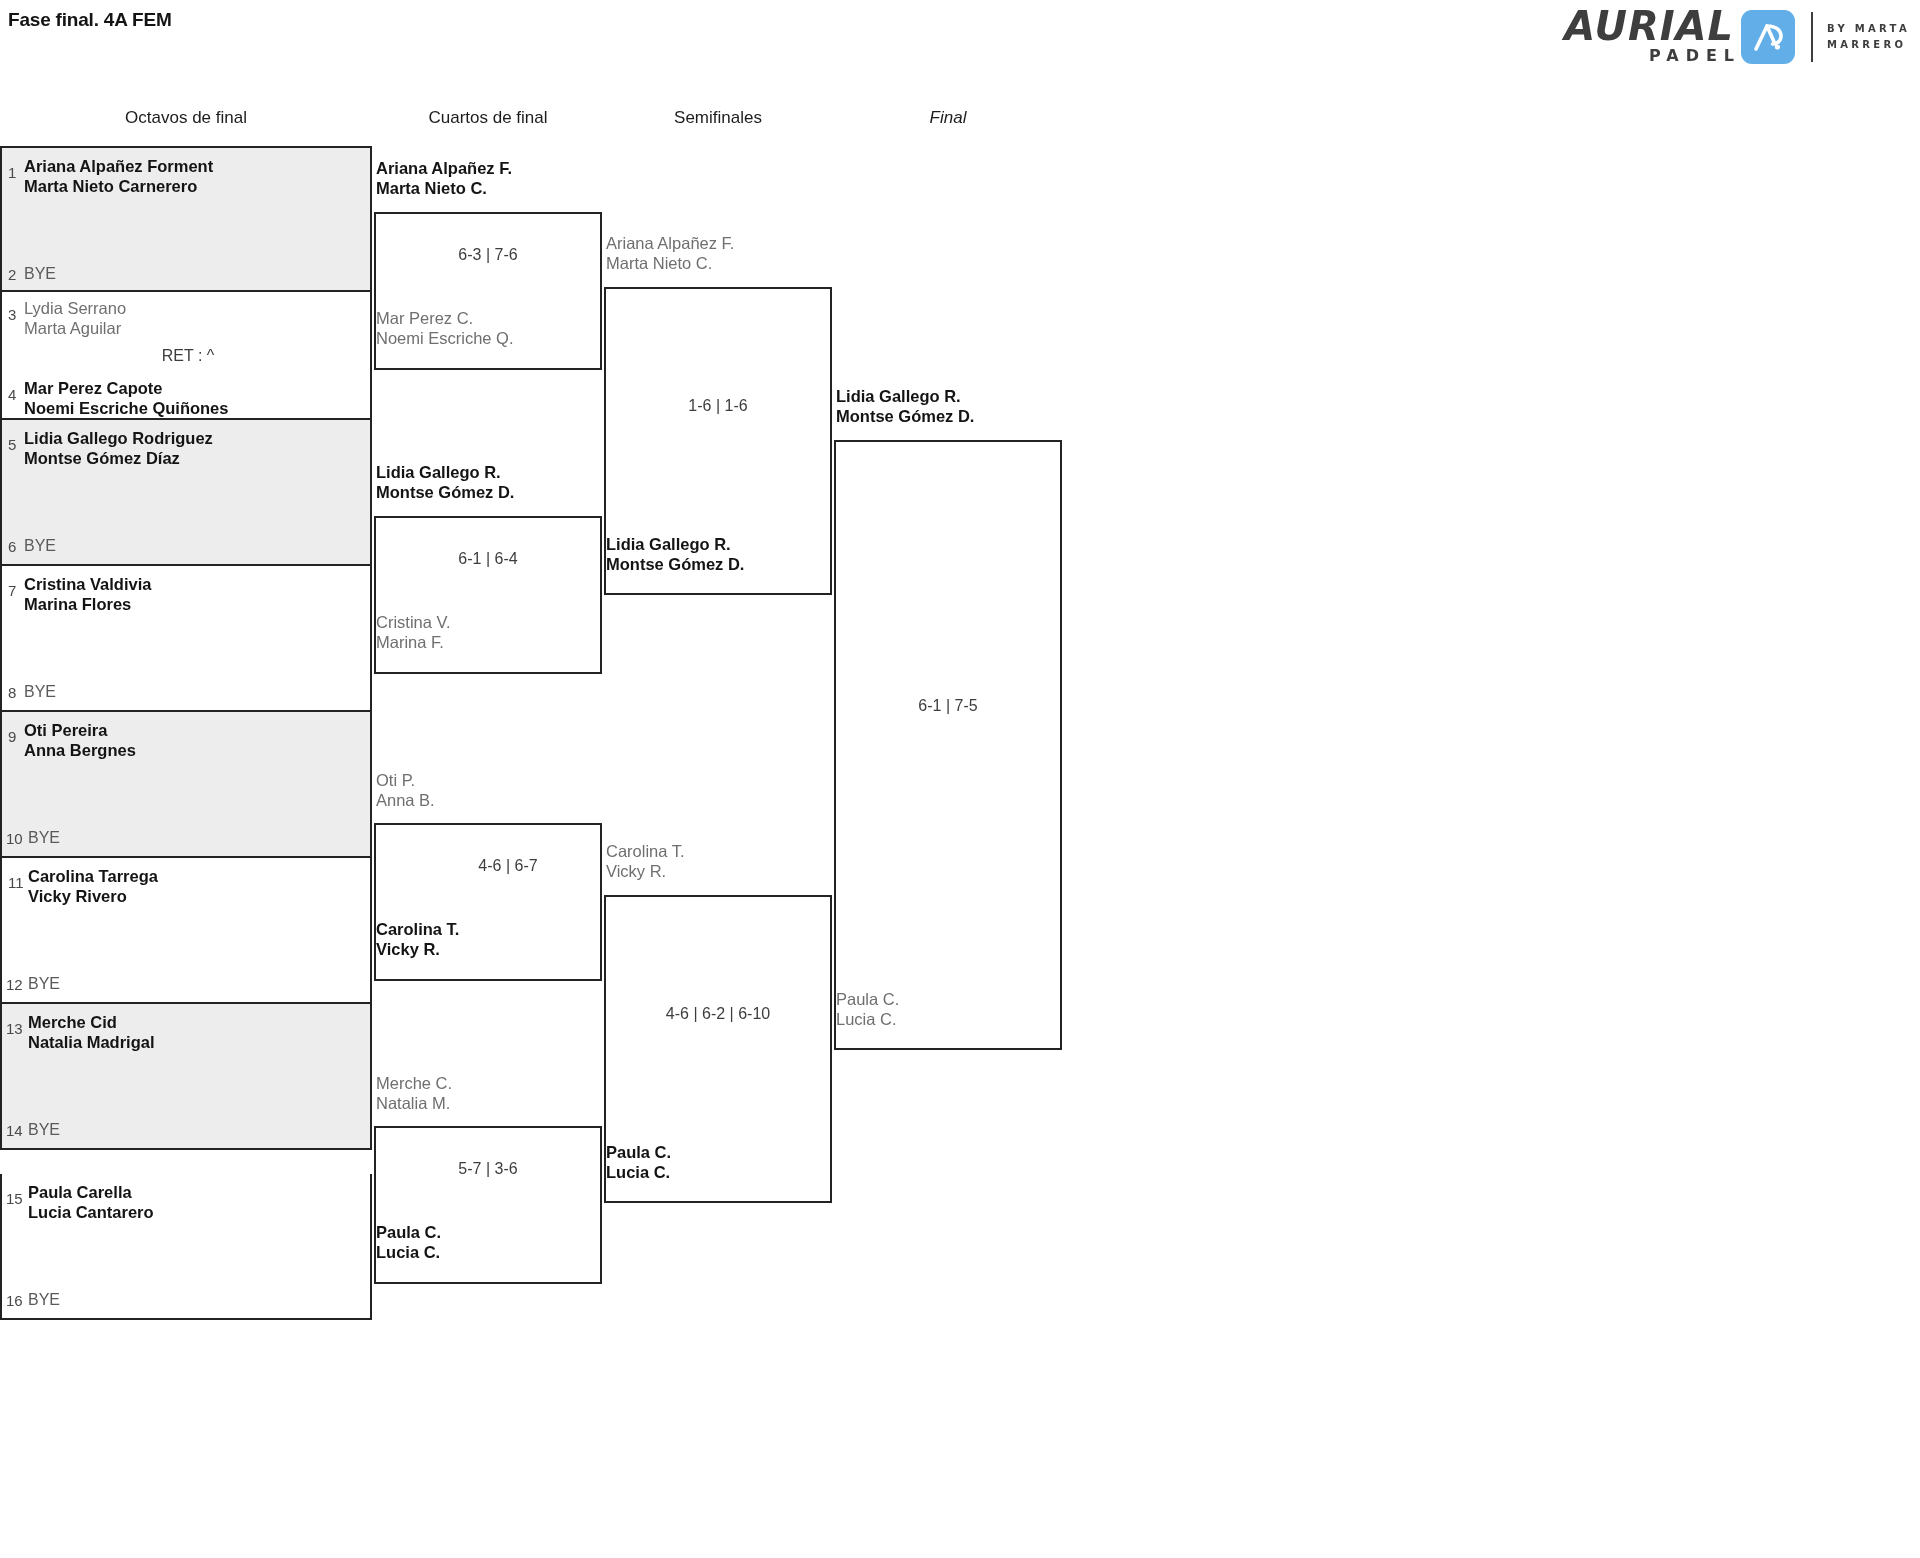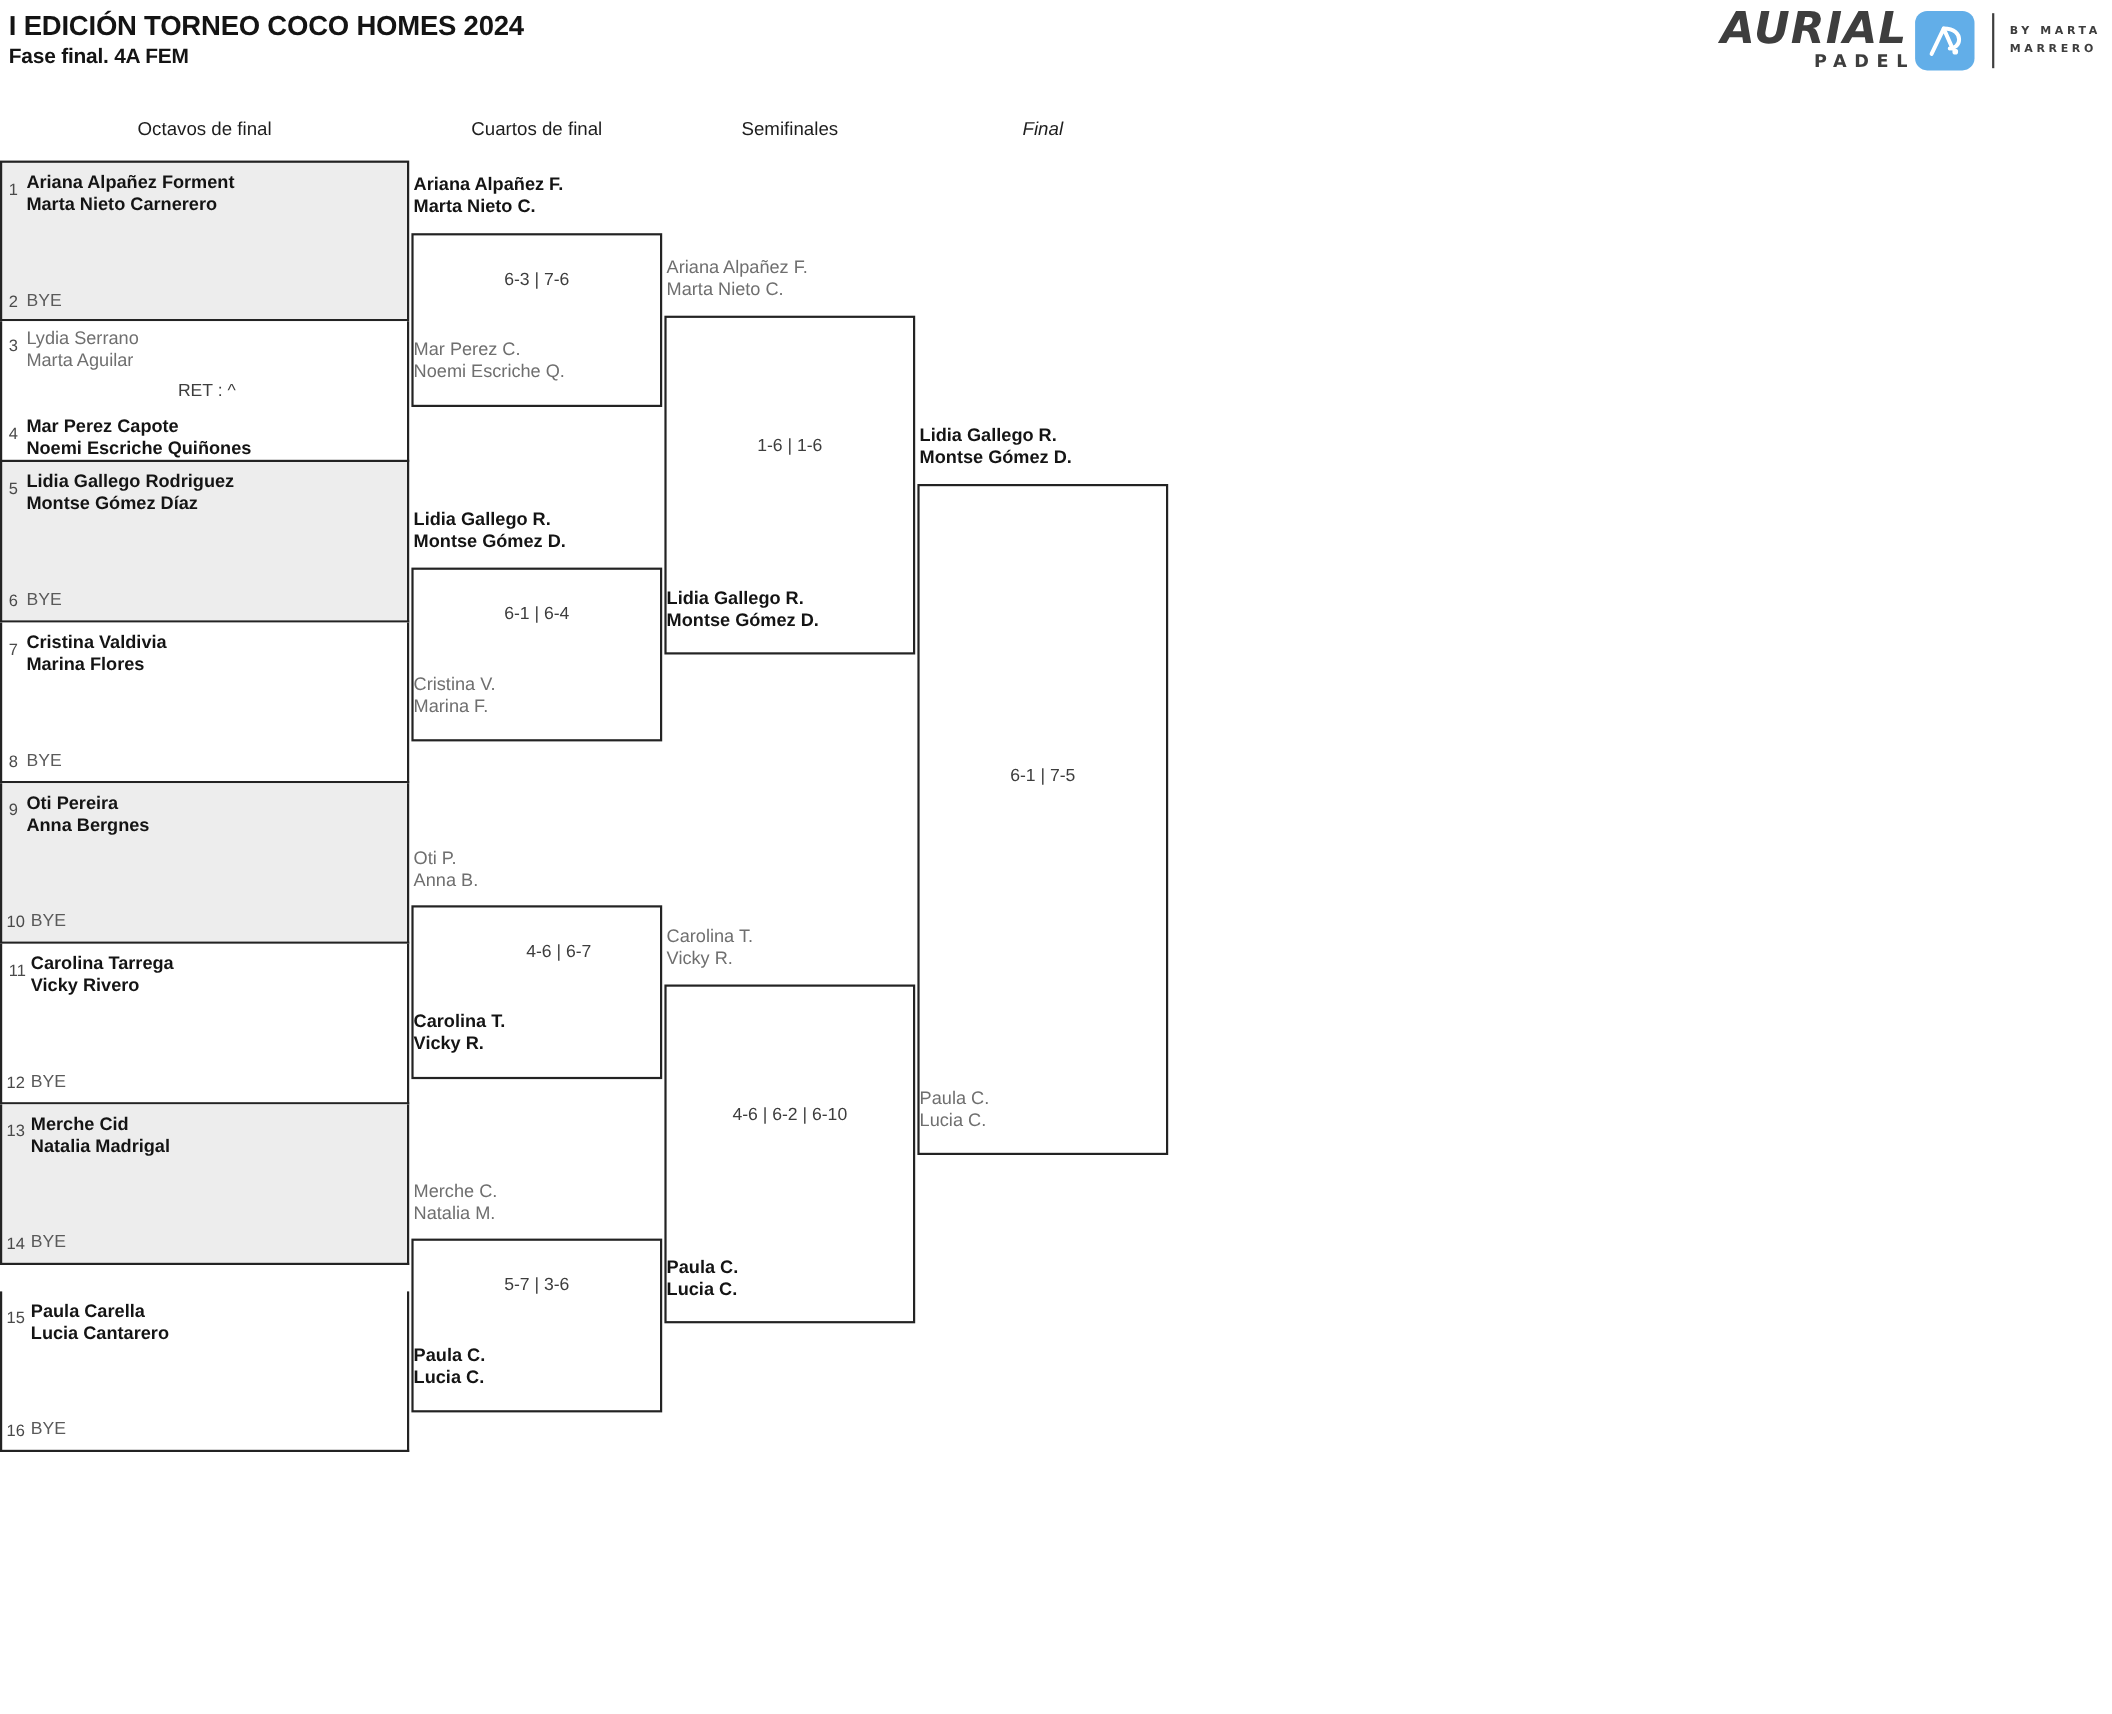--- a/index.html
+++ b/index.html
@@ -172,21 +172,20 @@
     position: absolute;
     box-sizing: border-box;
     border: 2px solid #232323;
     background: transparent;
   }
 </style>
 </head>
 <body>
 
 <div class="title-block">
-  <div class="title-line1">I EDICIÓN TORNEO COCO HOMES 2024</div>
   <div class="title-line2">Fase final. 4A FEM</div>
 </div>
 
 <div class="logo">
   <div class="logo-word">
     <div class="logo-aurial">AURIAL</div>
     <div class="logo-padel">PADEL</div>
   </div>
   <div class="logo-mark">
     <svg width="40" height="40" viewBox="0 0 40 40" aria-hidden="true">

